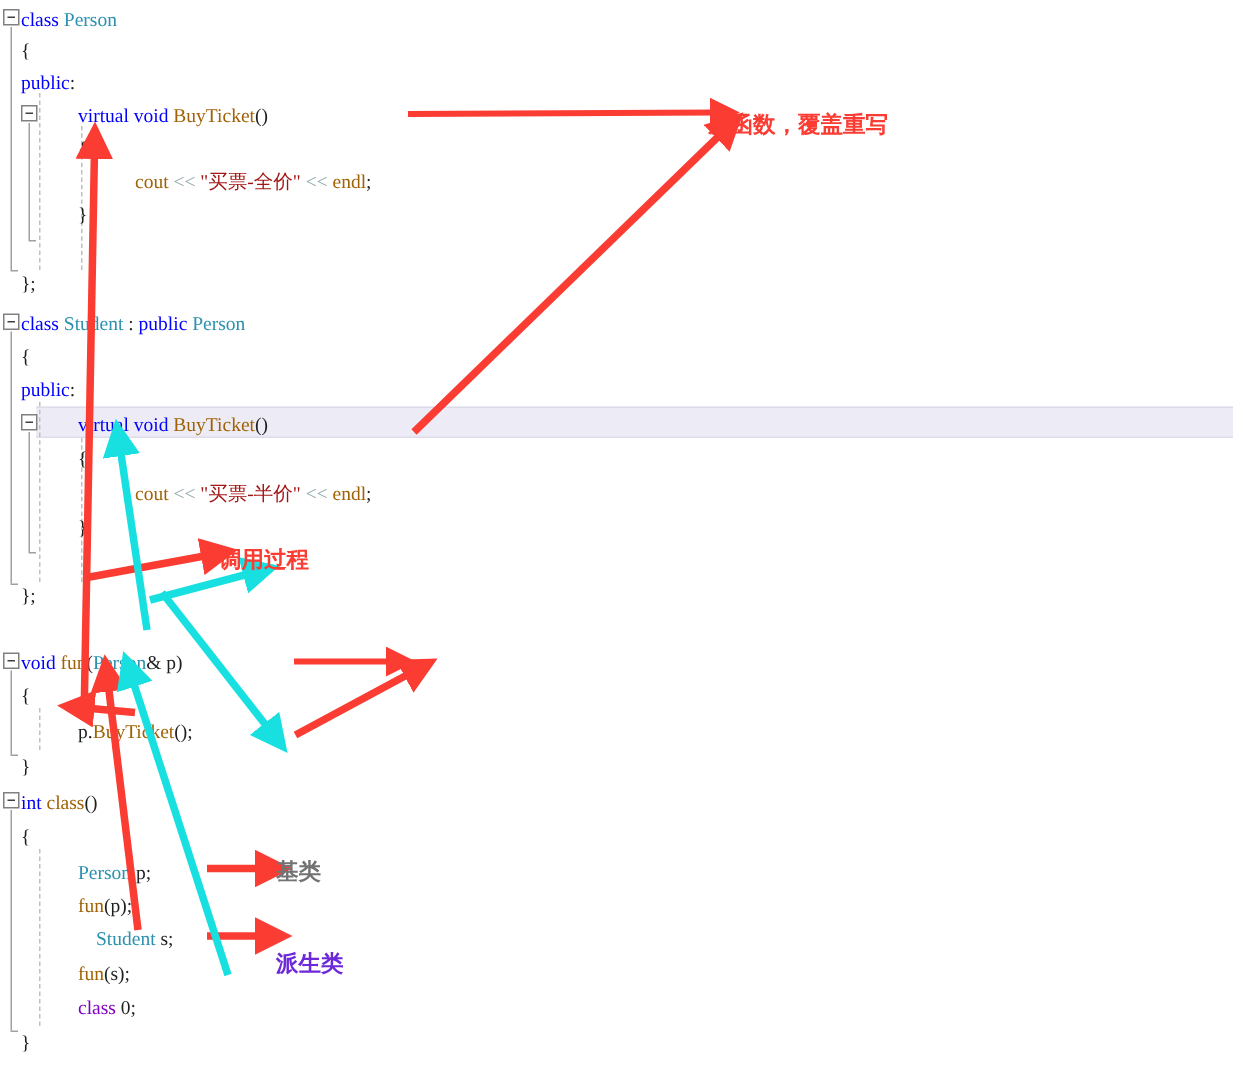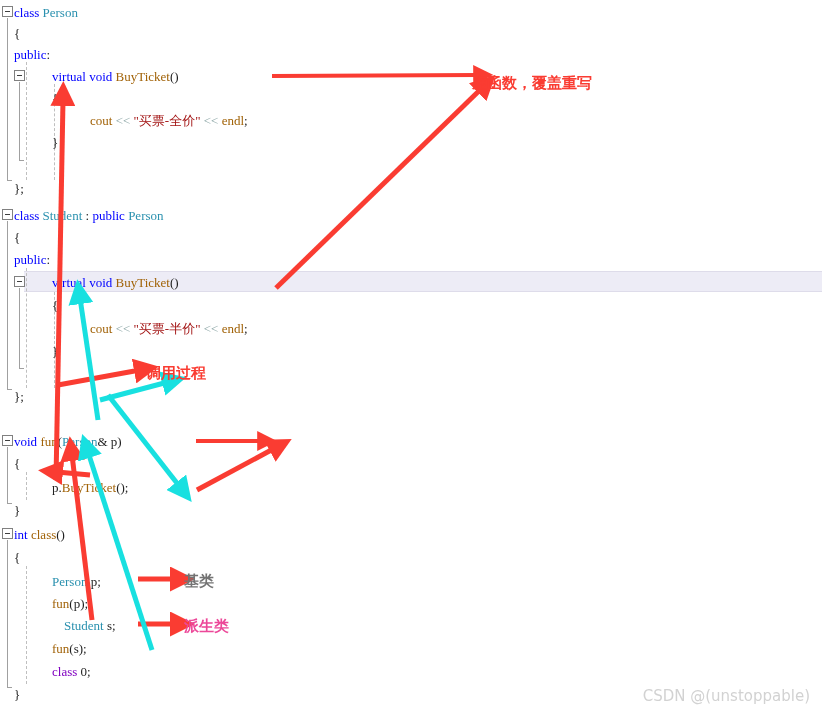--- a/index.html
+++ b/index.html
@@ -248,17 +248,16 @@
 
     <line x1="100" y1="400" x2="168" y2="382" stroke="#18e0e0" stroke-width="5" marker-end="url(#ah-cyan)"></line>
 
     <line x1="152" y1="650" x2="88" y2="452" stroke="#18e0e0" stroke-width="5" marker-end="url(#ah-cyan)"></line>
   </svg>
 
   <div id="annot-labels" style="position:absolute; left:0; top:0; width:822px; height:715px; z-index:6;">
       <div class="annot-label" style="left: 472px; top: 74px; color: rgb(250, 60, 50);">虚函数，覆盖重写</div>
       <div class="annot-label" style="left: 146px; top: 364px; color: rgb(250, 60, 50);">调用过程</div>
       <div class="annot-label" style="left: 184px; top: 572px; color: #737373;">基类</div>
-      <div class="annot-label" style="left: 184px; top: 617px; color: #ec4899;">派生类</div>
+      <div class="annot-label" style="left: 184px; top: 633px; color: #6d28d9;">派生类</div>
     </div>
 
-  <div class="watermark">CSDN @(unstoppable)</div>
 </div>
 
 </body></html>

